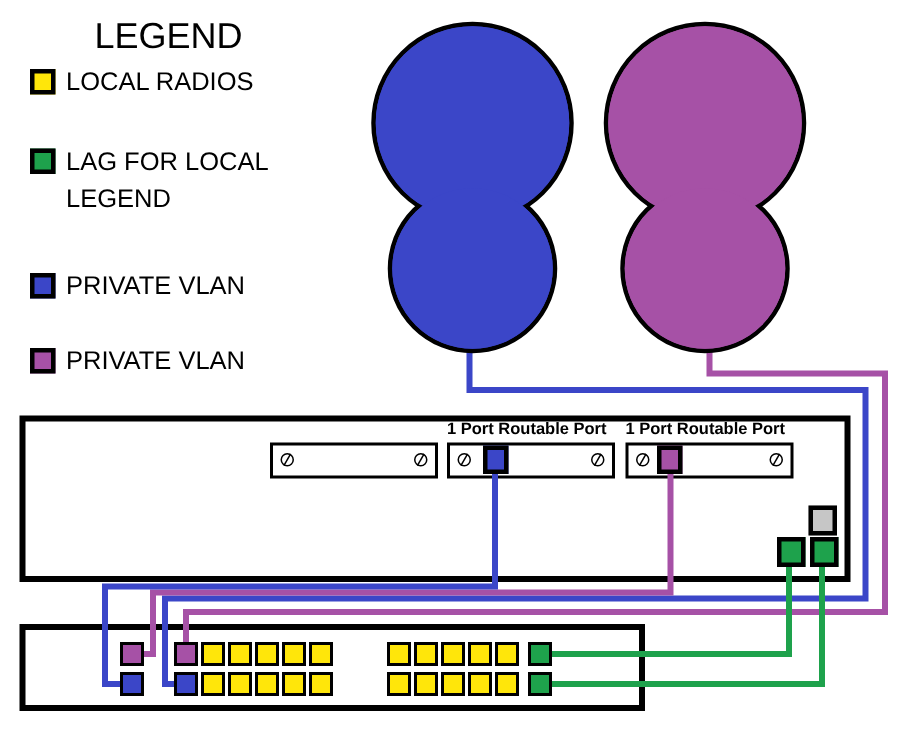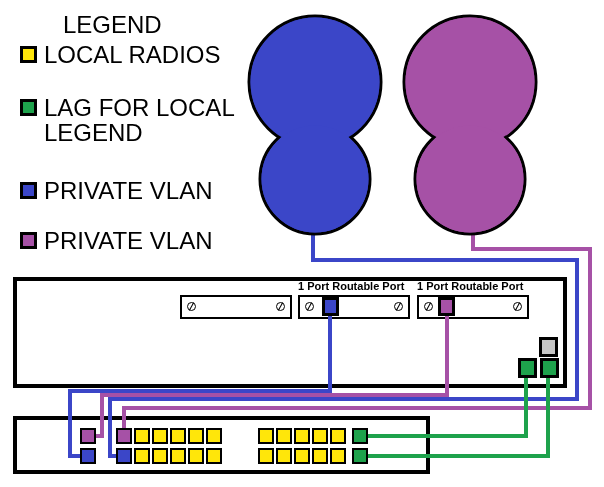--- a/index.html
+++ b/index.html
@@ -4,21 +4,21 @@
 <style>
   html,body{margin:0;padding:0;background:#fff;}
   .canvas{
     position:relative;width:604px;height:487px;background:#ffffff;
     font-family:"Liberation Sans",sans-serif;overflow:hidden;color:#000;
   }
   
   .legend-title{position:absolute;left:22px;top:12px;font-size:24px;line-height:25px;z-index:1;margin-left:41px;}
   .legend-item{position:absolute;left:20px;display:flex;z-index:1;}
   .legend-swatch{width:17px;height:17px;box-sizing:border-box;border:3px solid #000;margin:4px 7px 0 0;flex:none;}
-  .legend-label{font-size:24px;line-height:25px;width:205px;}
+  .legend-label{font-size:17px;line-height:25px;width:205px;}
   
   .box{position:absolute;box-sizing:border-box;border:4px solid #000;background:#fff;z-index:1;}
   .module{position:absolute;box-sizing:border-box;border:2px solid #000;background:#fff;z-index:1;}
   .module-label{position:absolute;font-size:11px;font-weight:bold;white-space:nowrap;z-index:1;}
   .screw{position:absolute;width:9px;height:9px;box-sizing:border-box;border:1px solid #000;border-radius:50%;}
   .screw::before{content:"";position:absolute;left:3px;top:-1px;width:1px;height:9px;background:#000;transform:rotate(30deg);}
   
   .port{position:absolute;box-sizing:border-box;border:2px solid #000;z-index:3;}
   .port.b3{border-width:3px;}
   

